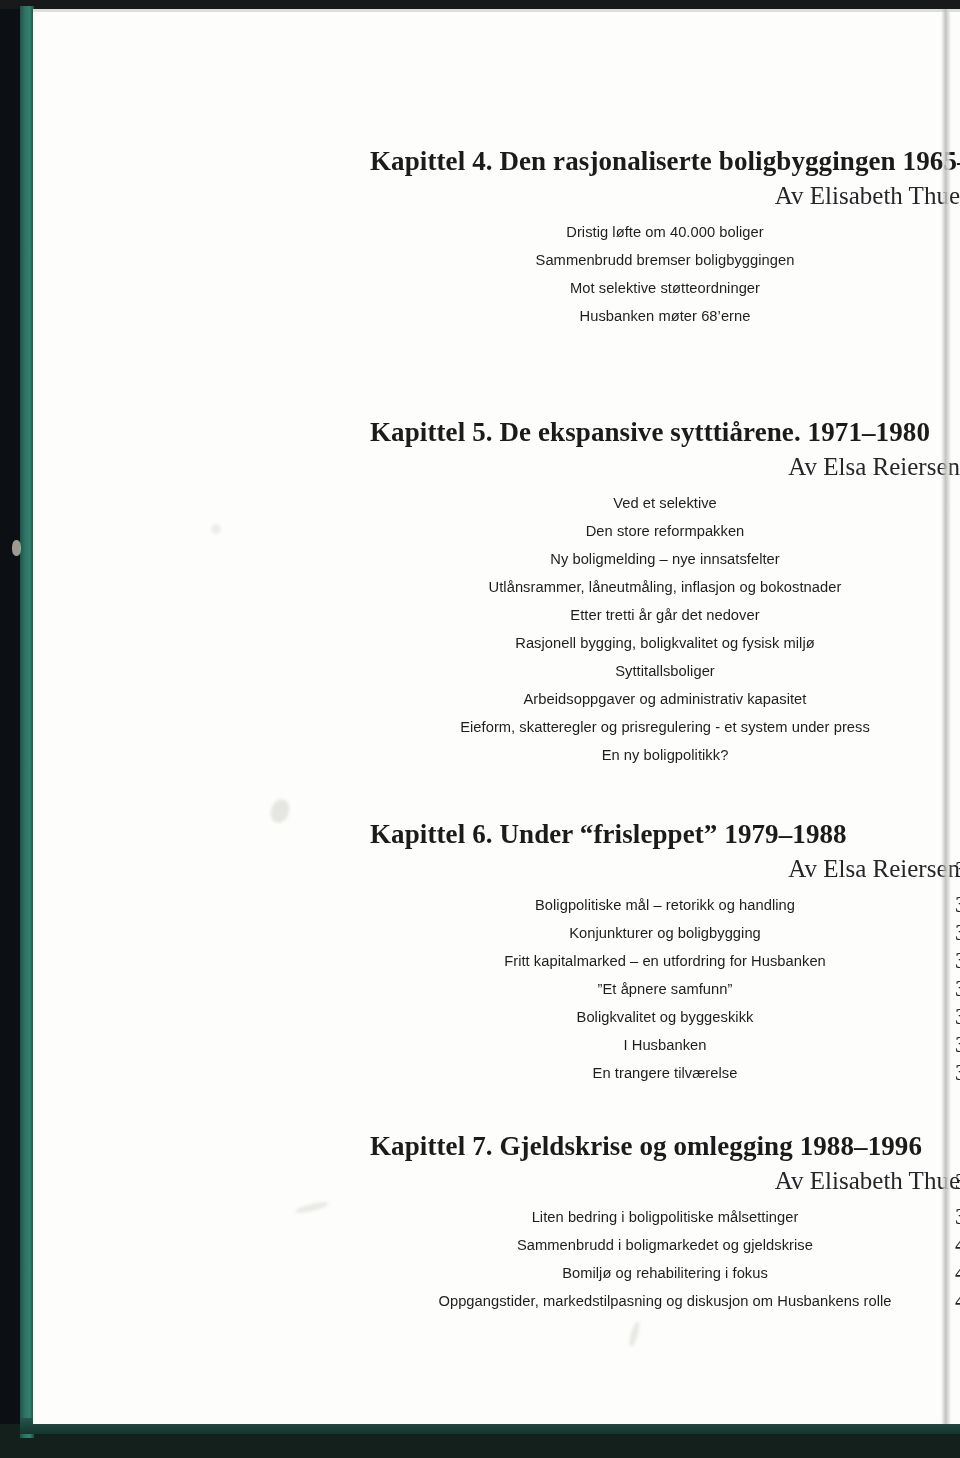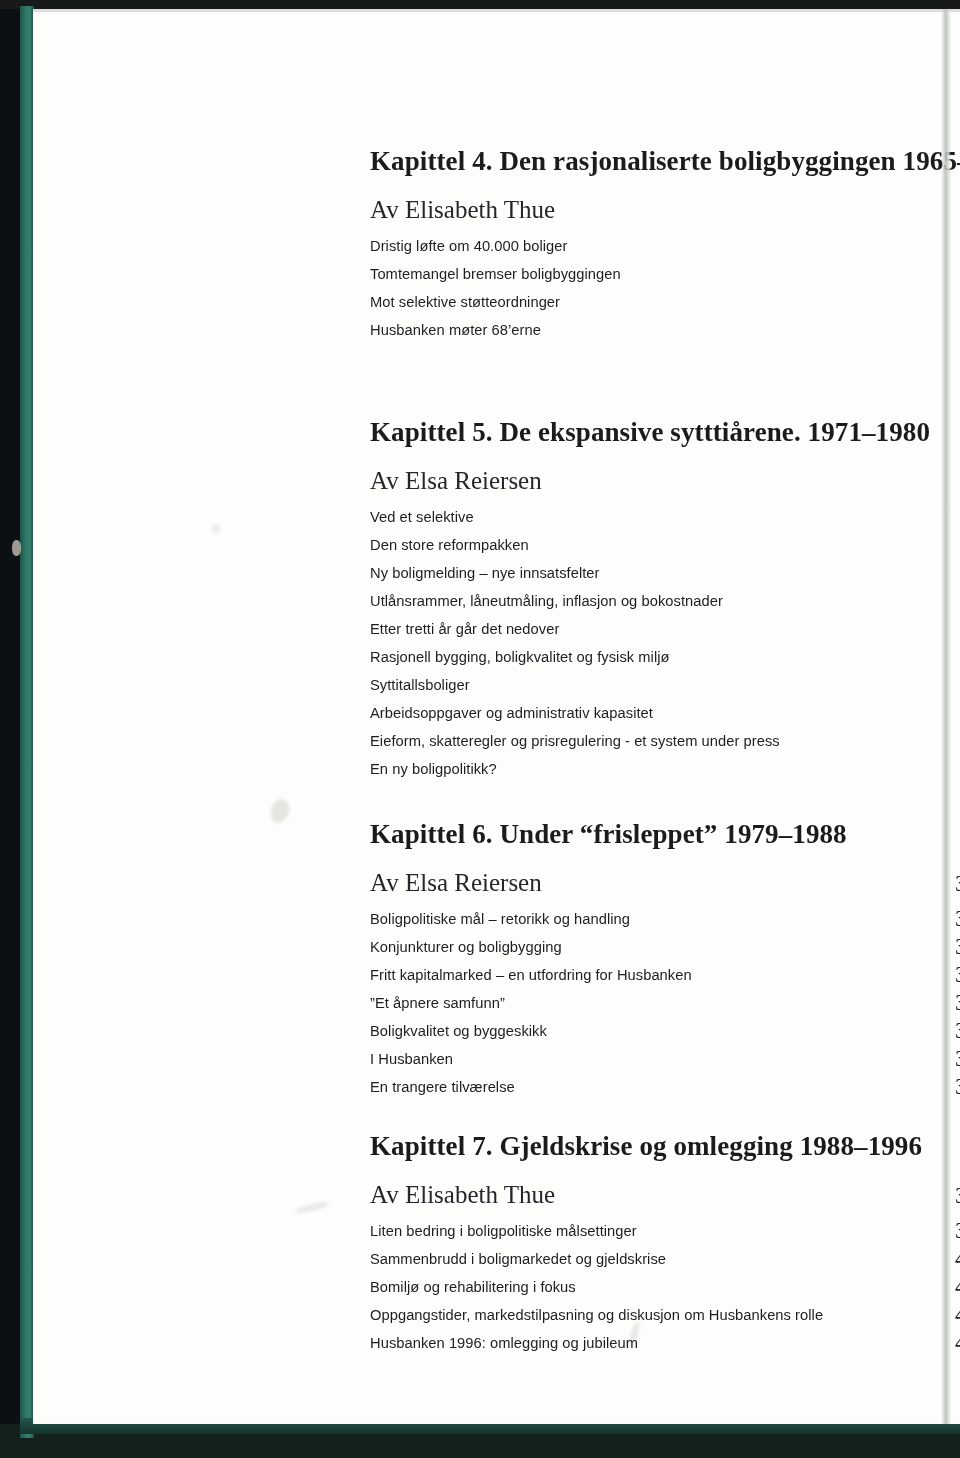--- a/index.html
+++ b/index.html
@@ -92,32 +92,34 @@
   .ch-title {
     font-family: "Liberation Serif", serif;
     font-weight: 700;
     font-size: 27px;
     color: #1b1b1b;
     letter-spacing: .1px;
     white-space: nowrap;
   }
   .ch-author-row {
     position: relative;
-    margin-top: 19px;
+    margin-top: 5px;
     height: 30px;
+    text-align: right;
   }
   .ch-author {
     font-family: "Liberation Serif", serif;
     font-weight: 400;
     font-size: 25px;
     color: #26262a;
   }
   .entry-row {
     position: relative;
     height: 28px;
+    text-align: center;
   }
   .entry-label {
     font-family: "Liberation Sans", sans-serif;
     font-size: 14.7px;
     color: #1e1e20;
     letter-spacing: .05px;
     white-space: nowrap;
     line-height: 28px;
   }
   
@@ -163,21 +165,21 @@
         <div class="ch-author-row">
           <span class="ch-author">Av Elisabeth Thue</span>
           <span class="page-num"></span>
         </div>
         <div class="ch-entries">
           <div class="entry-row">
             <span class="entry-label">Dristig løfte om 40.000 boliger</span>
             <span class="page-num"></span>
           </div>
           <div class="entry-row">
-            <span class="entry-label">Tomtemangel bremser boligbyggingen</span>
+            <span class="entry-label">Sammenbrudd bremser boligbyggingen</span>
             <span class="page-num"></span>
           </div>
           <div class="entry-row">
             <span class="entry-label">Mot selektive støtteordninger</span>
             <span class="page-num"></span>
           </div>
           <div class="entry-row">
             <span class="entry-label">Husbanken møter 68’erne</span>
             <span class="page-num"></span>
           </div>
@@ -288,24 +290,20 @@
             <span class="page-num">40</span>
           </div>
           <div class="entry-row">
             <span class="entry-label">Bomiljø og rehabilitering i fokus</span>
             <span class="page-num">41</span>
           </div>
           <div class="entry-row">
             <span class="entry-label">Oppgangstider, markedstilpasning og diskusjon om Husbankens rolle</span>
             <span class="page-num">419</span>
           </div>
-          <div class="entry-row">
-            <span class="entry-label">Husbanken 1996: omlegging og jubileum</span>
-            <span class="page-num">439</span>
-          </div>
         </div>
       </div>
 
     </div>
 
     <div id="gutter-shadow"></div>
   </div>
 
 </div>
 

